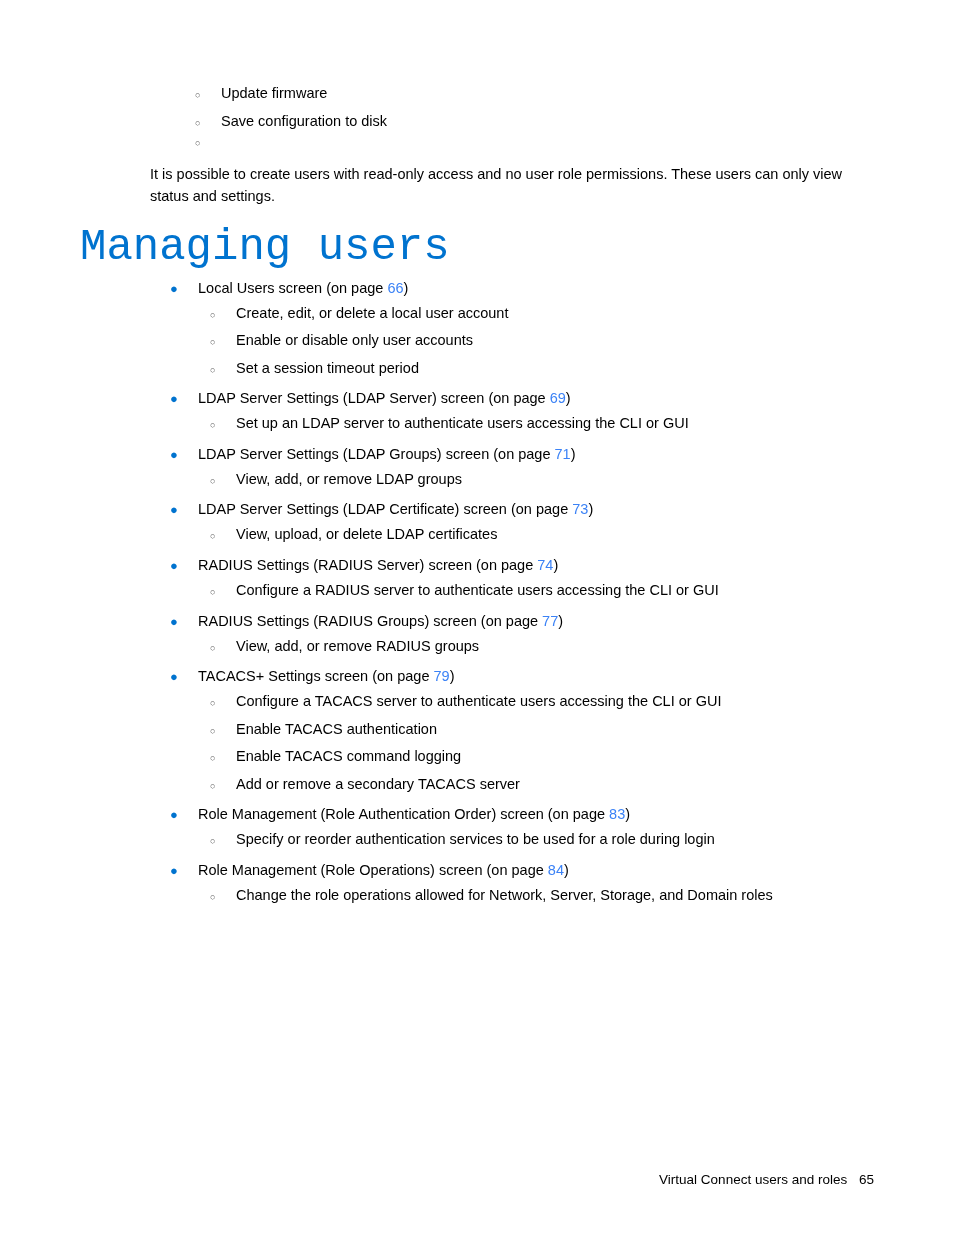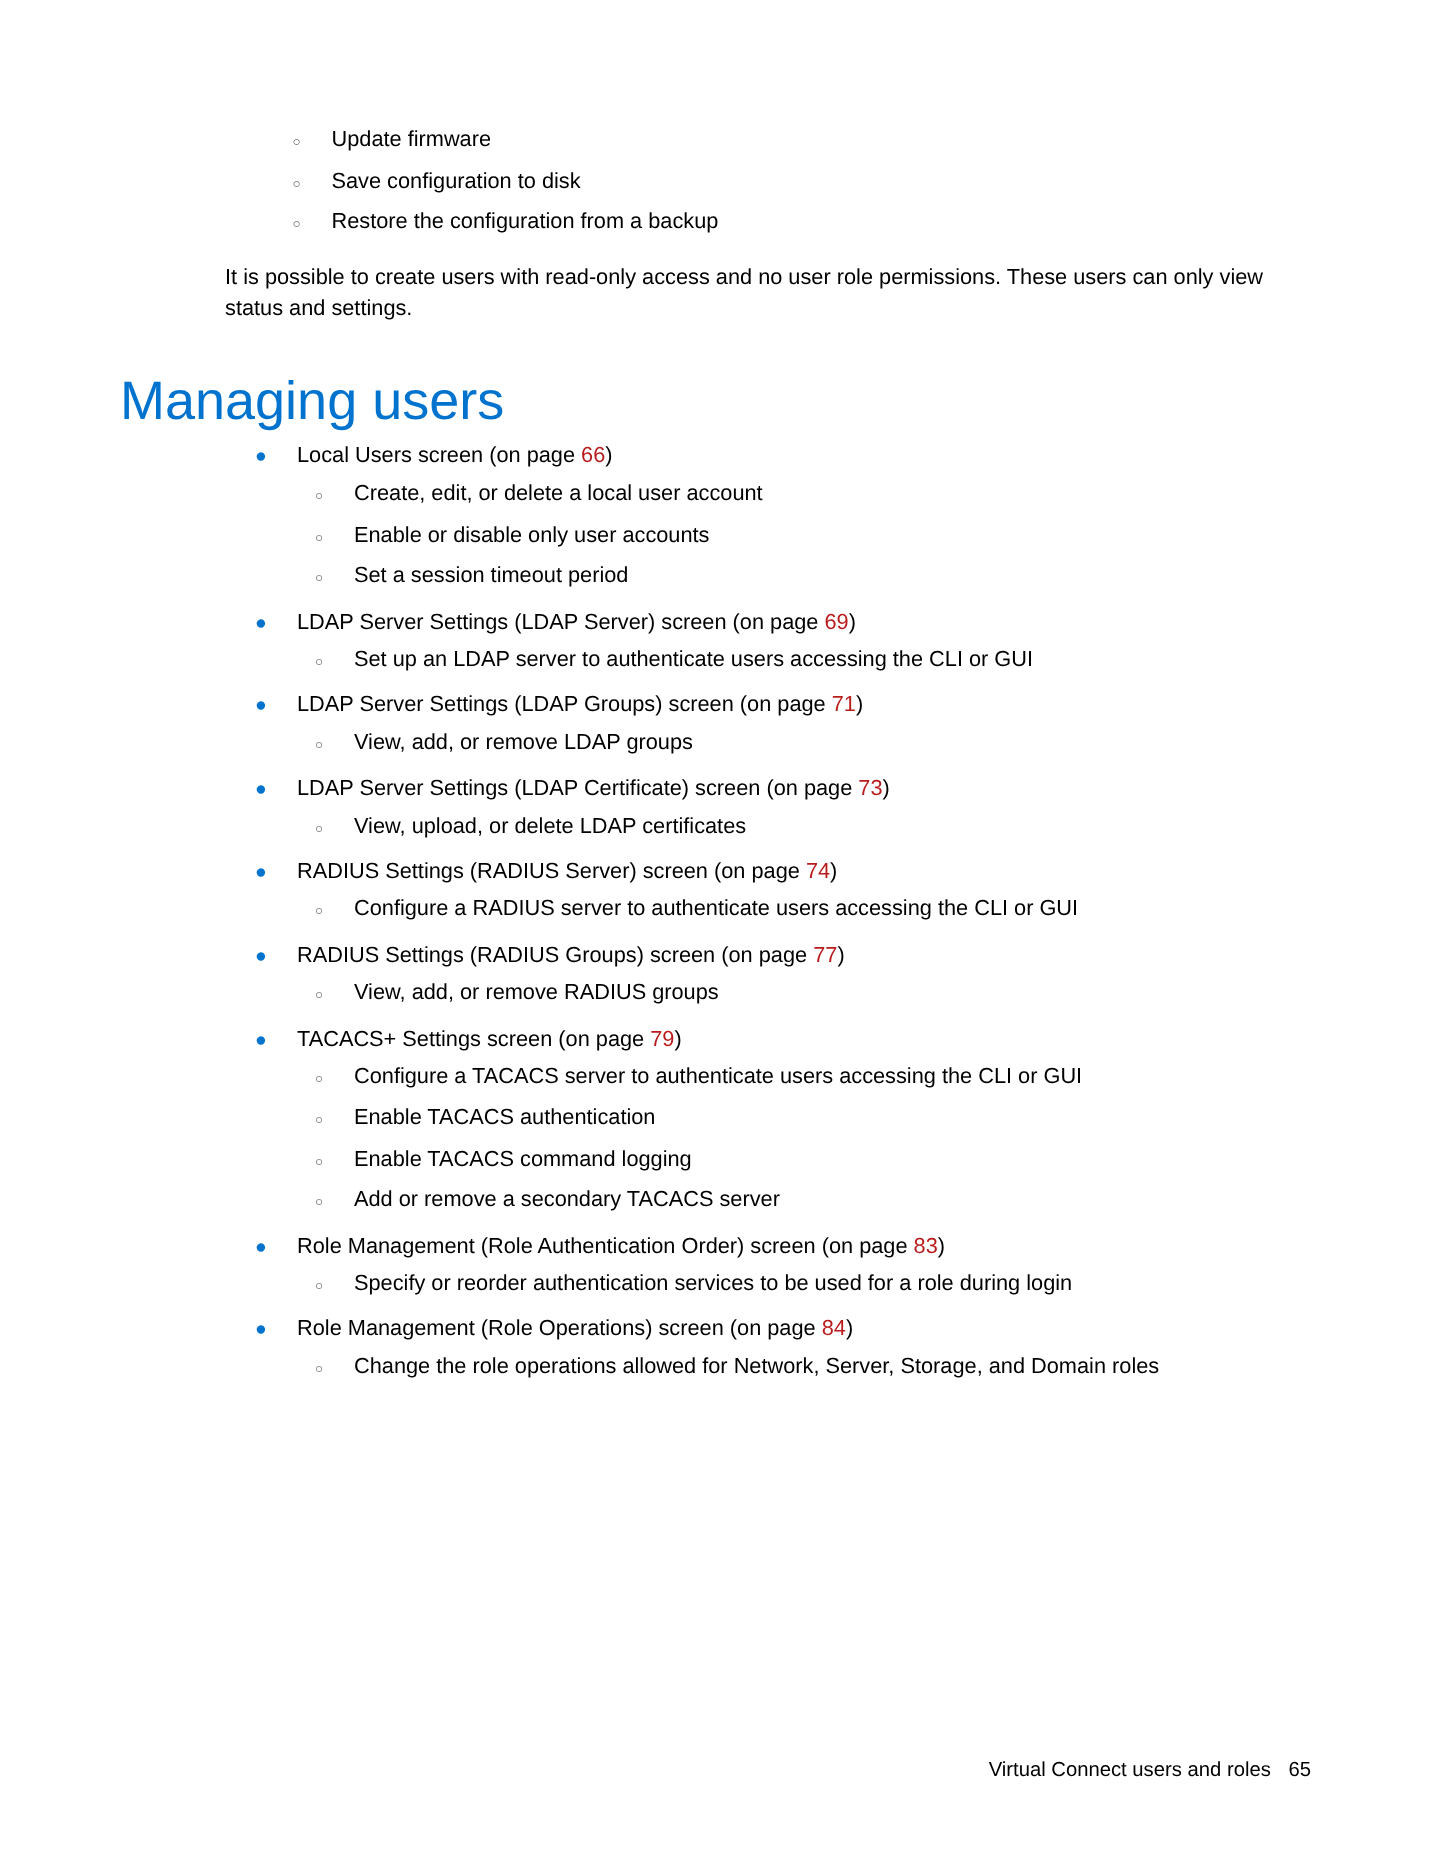--- a/index.html
+++ b/index.html
@@ -36,25 +36,25 @@
       display: inline-block;
     }
     .paragraph {
       margin-left: 70px;
       font-size: 14.5px;
       line-height: 1.5;
       margin-top: 12px;
     }
     .heading {
       color: #0073cf;
-      font-size: 36px;
+      font-size: 44px;
       font-weight: normal;
-      margin-top: 28px;
+      margin-top: 14px;
       margin-bottom: 8px;
-      font-family: Liberation Sans, sans-serif;
+      font-family: Liberation Mono, monospace;
     }
     .intro-para {
       margin-left: 70px;
       font-size: 14.5px;
       margin-top: 8px;
       margin-bottom: 10px;
     }
     .main-list {
       margin-left: 90px;
       font-size: 14.5px;
@@ -70,21 +70,21 @@
       font-size: 13px;
       margin-right: 20px;
       width: 8px;
       display: inline-block;
     }
     .nested-list {
       margin-left: 40px;
       margin-top: 4px;
     }
     .page-link {
-      color: #b91c1c;
+      color: #3b82f6;
       text-decoration: none;
     }
     .footer {
       position: absolute;
       bottom: 48px;
       right: 80px;
       font-size: 13.5px;
       color: #000;
     }
     .footer-page {
@@ -99,21 +99,20 @@
     <div class="sub-item">
       <span class="circle-bullet">○</span>
       <span>Update firmware</span>
     </div>
     <div class="sub-item">
       <span class="circle-bullet">○</span>
       <span>Save configuration to disk</span>
     </div>
     <div class="sub-item">
       <span class="circle-bullet">○</span>
-      <span>Restore the configuration from a backup</span>
     </div>
   </div>
 
   <p class="paragraph">It is possible to create users with read-only access and no user role permissions. These users can only view status and settings.</p>
 
   <h1 class="heading">Managing users</h1>
 
 
   <div class="main-list" id="main-list">
       <div>

